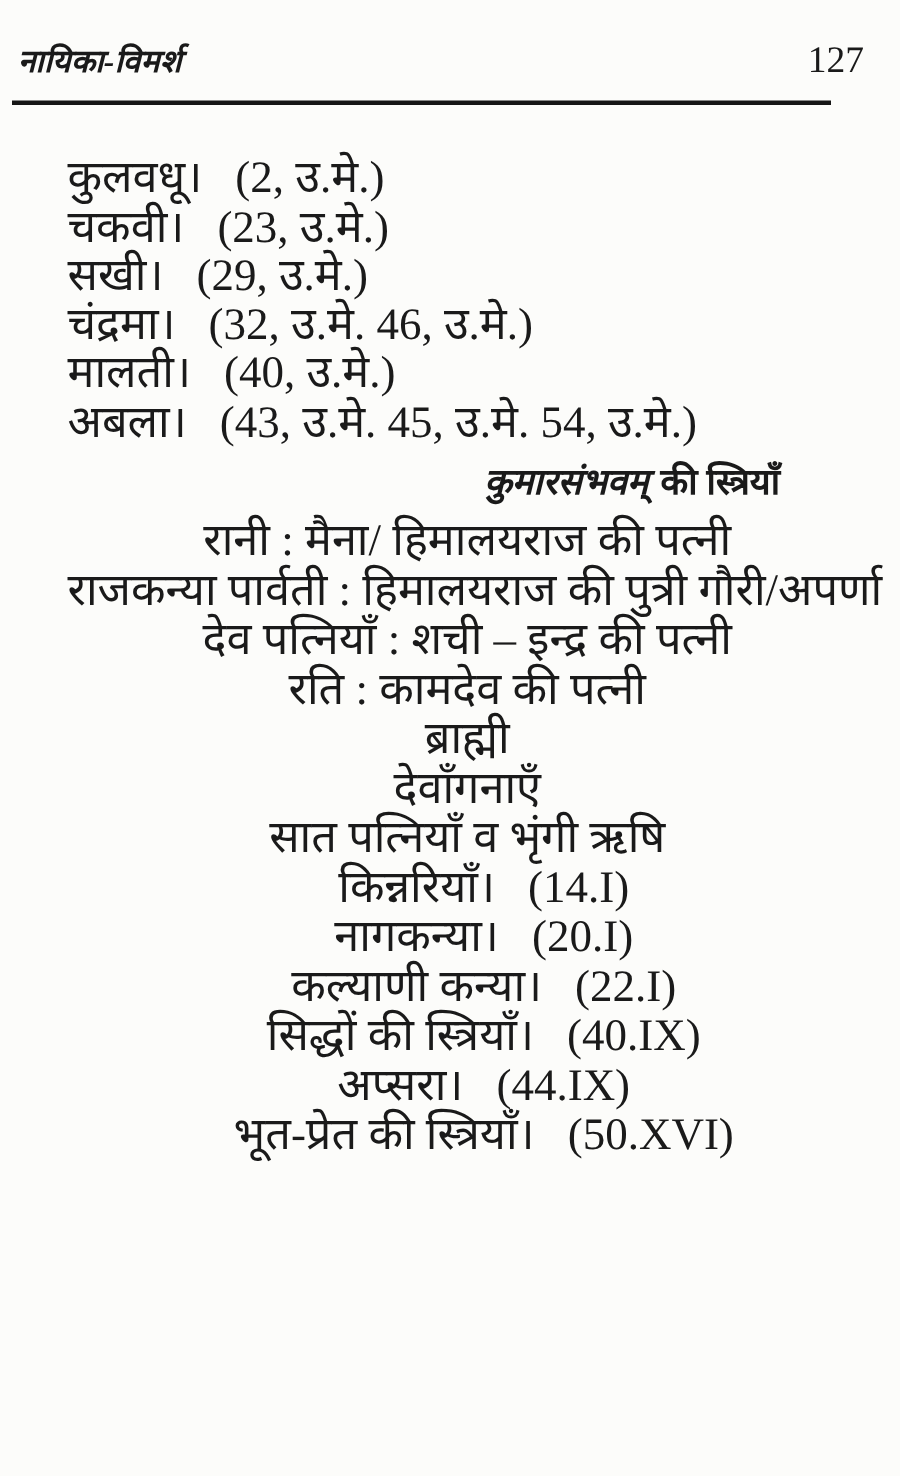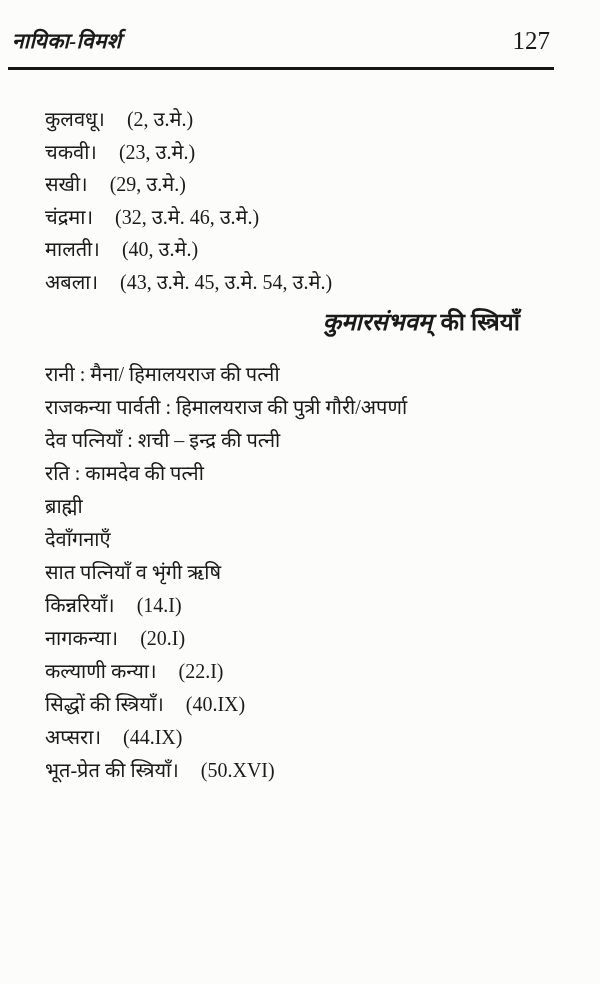--- a/index.html
+++ b/index.html
@@ -13,46 +13,46 @@
     width: 600px; height: 984px;
     background: #fcfcfa;
     color: #1a1a1a;
     overflow: hidden;
   }
   
   .page-header {
     display: flex;
     justify-content: space-between;
     align-items: flex-start;
-    padding: 27px 50px 0 12px;
+    padding: 27px 24px 0 12px;
     line-height: 28px;
   }
   .running-title {
     font-style: italic;
     font-weight: bold;
     font-size: 21px;
     letter-spacing: 0.3px;
   }
   .page-number {
     font-size: 25px;
     font-weight: normal;
   }
   .header-rule {
     height: 3px;
     background: #161616;
     margin: 12px 46px 0 8px;
   }
   
   .list {
     padding-left: 45px;
-    font-size: 20px;
+    font-size: 30px;
   }
   .list-1 { margin-top: 33px; }
   .list-1 .line { line-height: 32.5px; }
-  .list-2 { margin-top: 17px; }
+  .list-2 { margin-top: 3px; text-align: center; }
   .list-2 .line { line-height: 33px; }
   .line { white-space: nowrap; }
   .ref { margin-left: 22px; }
   
   .section-heading {
     margin: 6px 0 0 0;
     width: 520px;
     text-align: right;
     font-size: 24px;
     font-weight: bold;

